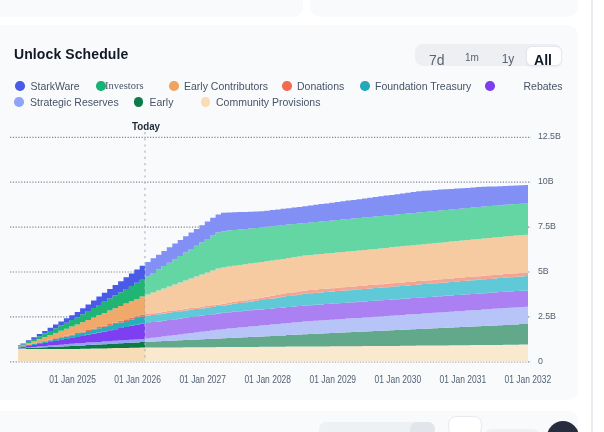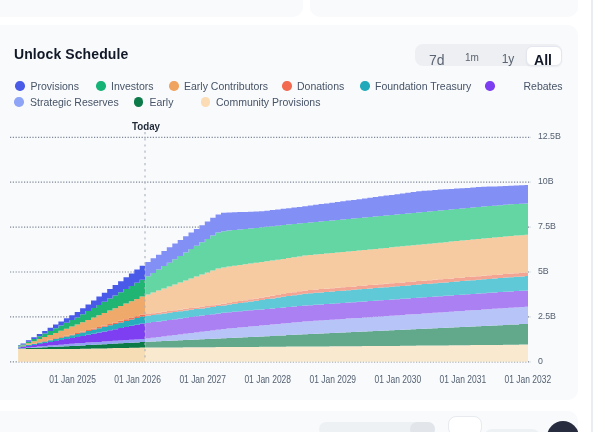--- a/index.html
+++ b/index.html
@@ -14,23 +14,23 @@
 <div style="position:absolute;left:14px;top:46.3px;font-size:14px;font-weight:bold;color:#111827;letter-spacing:.1px;">Unlock Schedule</div>
 
 <div style="position:absolute;left:414.7px;top:44px;width:147.5px;height:21.5px;background:#edeff2;border-radius:8px;"></div>
 <div style="position:absolute;left:429px;top:51.5px;width:14px;text-align:center;font-size:14px;color:#5b6472;">7d</div>
 <div style="position:absolute;left:465px;top:51.5px;width:14px;text-align:center;font-size:10px;color:#5b6472;">1m</div>
 <div style="position:absolute;left:501px;top:51.5px;width:14px;text-align:center;font-size:12px;color:#5b6472;">1y</div>
 <div style="position:absolute;left:526px;top:46px;width:33.5px;height:18px;background:#ffffff;border:0.5px solid #e4e8ee;border-radius:6px;box-shadow:0 1px 2px rgba(16,24,40,.06);"></div>
 <div style="position:absolute;left:526px;top:51.5px;width:34px;text-align:center;font-size:14px;font-weight:bold;color:#111827;">All</div>
 
 <div class="dot" style="left:15px;top:81px;background:#4a5be8;"></div>
-<div class="leg" style="left:30.5px;top:79.5px;">Provisions</div>
+<div class="leg" style="left:30.5px;top:79.5px;">StarkWare</div>
 <div class="dot" style="left:96px;top:81px;background:#16b377;"></div>
-<div class="leg" style="left:111px;top:79.5px;">Investors</div>
+<div class="leg" style="left:105px;top:79.5px;font-family:Liberation Serif, serif;">Investors</div>
 <div class="dot" style="left:169px;top:81px;background:#efa45f;"></div>
 <div class="leg" style="left:184px;top:79.5px;">Early Contributors</div>
 <div class="dot" style="left:282px;top:81px;background:#f26a50;"></div>
 <div class="leg" style="left:297px;top:79.5px;">Donations</div>
 <div class="dot" style="left:360px;top:81px;background:#22aabb;"></div>
 <div class="leg" style="left:375px;top:79.5px;">Foundation Treasury</div>
 <div class="dot" style="left:485px;top:81px;background:#7d3df0;"></div>
 <div class="leg" style="left:500.5px;top:79.5px;margin-left:23px;">Rebates</div>
 <div class="dot" style="left:14px;top:97px;background:#8ea4f6;"></div>
 <div class="leg" style="left:30px;top:95.5px;">Strategic Reserves</div>

